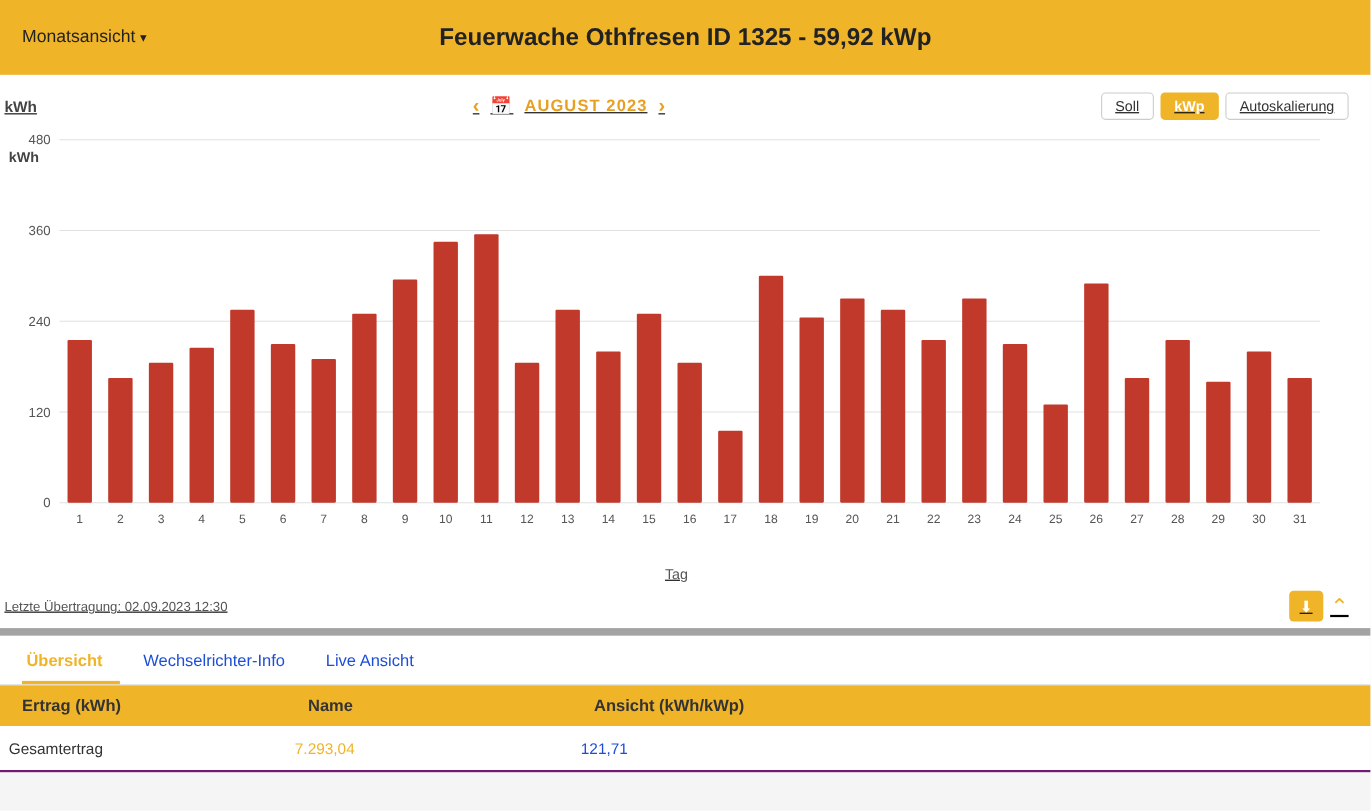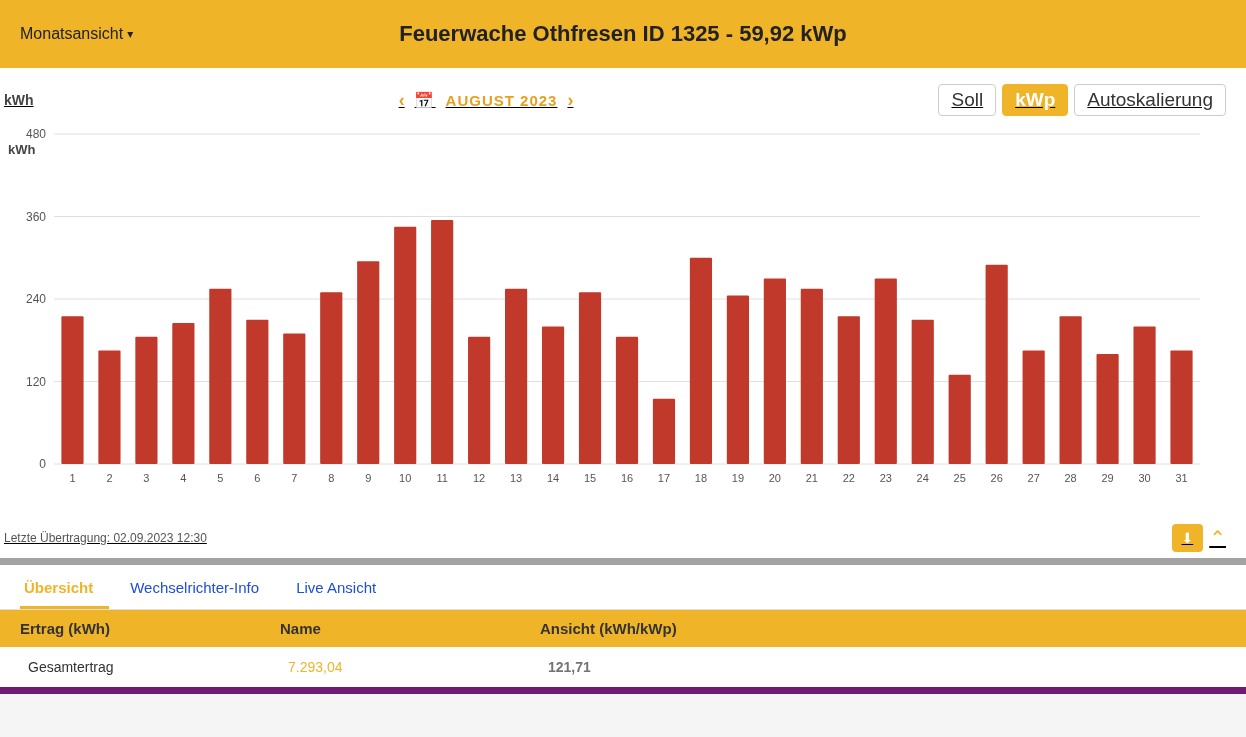--- a/index.html
+++ b/index.html
@@ -68,21 +68,21 @@
     }
     .chart-buttons {
       display: flex;
       gap: 6px;
     }
     .chart-btn {
       padding: 4px 12px;
       border: 1px solid #ccc;
       border-radius: 4px;
       background: #fff;
-      font-size: 19px;
+      font-size: 13px;
       cursor: pointer;
       color: #333;
     }
     .chart-btn.active {
       background: #f0b429;
       border-color: #f0b429;
       color: #fff;
       font-weight: 600;
     }
 
@@ -171,30 +171,30 @@
       font-size: 15px;
       font-weight: 600;
       color: #333;
     }
     .table-header-cell:nth-child(1) { width: 260px; }
     .table-header-cell:nth-child(2) { width: 260px; }
     .table-header-cell:nth-child(3) { flex: 1; }
 
     .table-row {
       display: flex;
-      padding: 12px 28px;
-      border-bottom: 7px solid #701a75;
+      padding: 12px 8px;
+      border-bottom: 2px solid #701a75;
     }
     .table-cell {
       font-size: 14px;
       color: #333;
     }
     .table-cell:nth-child(1) { width: 260px; }
     .table-cell:nth-child(2) { width: 260px; color: #f0b429; font-weight: 500; }
-    .table-cell:nth-child(3) { flex: 1; color: #737373; font-weight: 700; }
+    .table-cell:nth-child(3) { flex: 1; color: #1d4ed8; font-weight: 400; }
 
     
     svg text { font-family: Arial, sans-serif; }
   </style>
 </head>
 <body>
 
 <div class="header">
   <button class="monatsansicht-btn">
     <span>Monatsansicht</span>
@@ -291,20 +291,21 @@
         <text x="1029.6451612903227" y="358" text-anchor="middle" font-size="11" fill="#555">27</text>
         <rect x="1055.5225806451613" y="192.1875" width="22.18064516129032" height="147.8125" fill="#c0392b" rx="1"></rect>
         <text x="1066.6129032258063" y="358" text-anchor="middle" font-size="11" fill="#555">28</text>
         <rect x="1092.4903225806452" y="230" width="22.18064516129032" height="110" fill="#c0392b" rx="1"></rect>
         <text x="1103.5806451612902" y="358" text-anchor="middle" font-size="11" fill="#555">29</text>
         <rect x="1129.458064516129" y="202.5" width="22.18064516129032" height="137.5" fill="#c0392b" rx="1"></rect>
         <text x="1140.5483870967741" y="358" text-anchor="middle" font-size="11" fill="#555">30</text>
         <rect x="1166.425806451613" y="226.5625" width="22.18064516129032" height="113.4375" fill="#c0392b" rx="1"></rect>
         <text x="1177.516129032258" y="358" text-anchor="middle" font-size="11" fill="#555">31</text>
       </svg>
+    <div style="font-size:13px;color:#555;text-align:center;margin-top:2px;padding-bottom:2px;">Tag</div>
   </div>
 
   <div class="chart-footer">
     <span class="last-transfer">Letzte Übertragung: 02.09.2023 12:30</span>
     <div class="footer-actions">
       <button class="download-btn">⬇</button>
       <button class="chevron-up-btn">⌃</button>
     </div>
   </div>
 </div>

